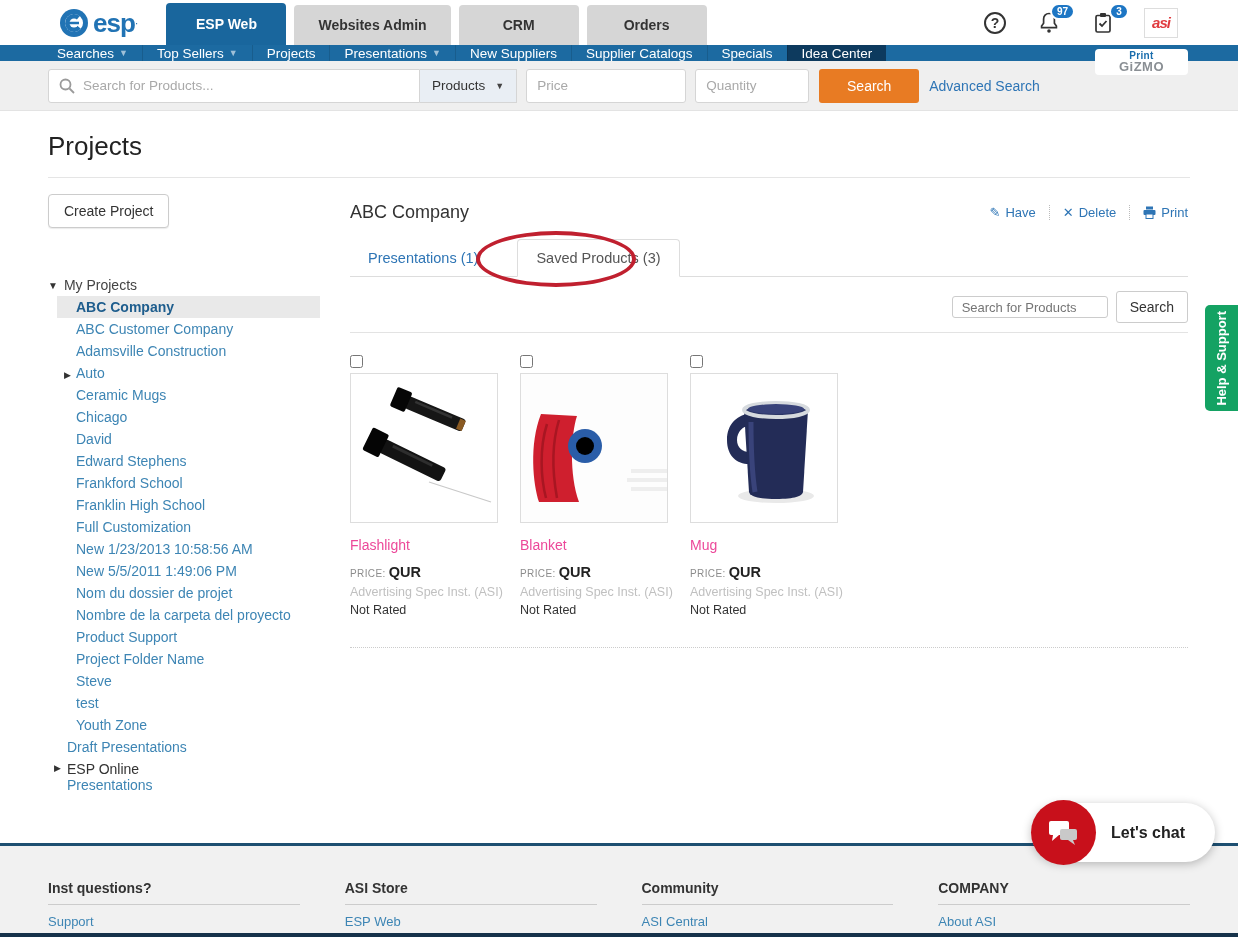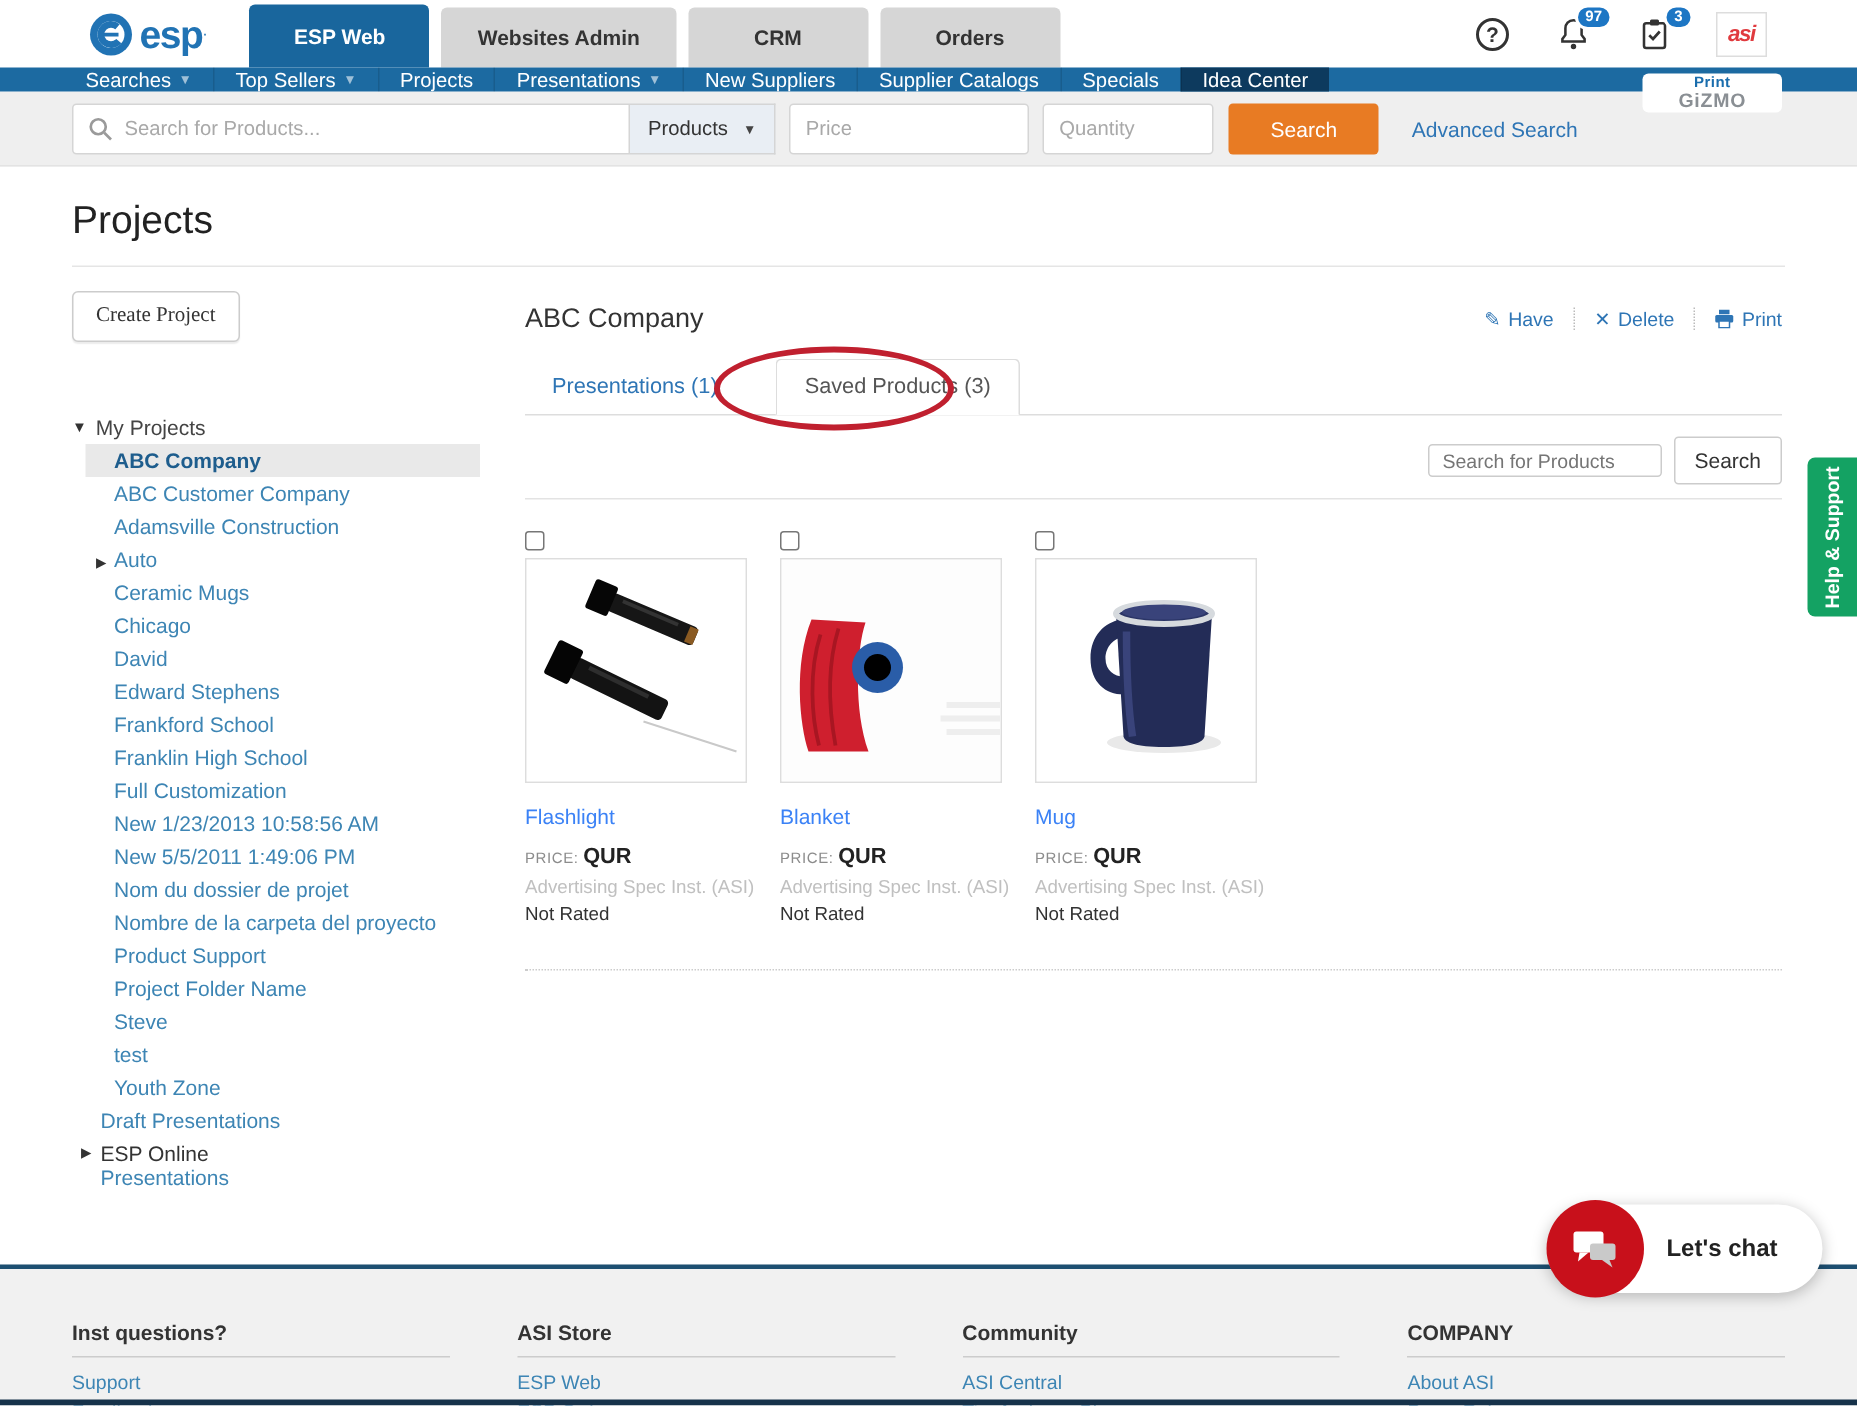--- a/index.html
+++ b/index.html
@@ -45,30 +45,30 @@
   .prod-search input::placeholder, .txt-input::placeholder { color:#a9a9a9; }
   .prod-cat { height:34px; background:#e9eef4; border:1px solid #d5d5d5; border-left:none; display:flex; align-items:center;
     padding:0 12px; font-size:13.5px; color:#333; gap:10px; cursor:pointer; }
   .prod-cat .caret { font-size:9px; color:#444; }
   .txt-input { height:34px; border:1px solid #d5d5d5; border-radius:3px; margin-left:9px; padding:0 10px; font-size:13.5px;
     color:#333; font-family:inherit; outline:none; }
   .price-input { width:160px; }
   .qty-input { width:114px; }
   .search-btn { height:34px; width:100px; margin-left:10px; background:#e87b23; border:none; border-radius:3px;
     color:#fff; font-size:14px; font-family:inherit; cursor:pointer; }
-  .adv-link { margin-left:22px; color:#2e75b5; font-size:14px; text-decoration:none; cursor:pointer; }
+  .adv-link { margin-left:10px; color:#2e75b5; font-size:14px; text-decoration:none; cursor:pointer; }
   
   .page-header { padding:20px 48px 0; }
   .page-header h1 { font-size:26px; font-weight:normal; color:#222; }
   .page-header hr { border:none; border-top:1px solid #e5e5e5; margin-top:15px; }
   .content-row { display:flex; padding:16px 50px 0 48px; height:656px; }
   
   .sidebar { width:272px; flex:none; }
   .create-btn { background:#fff; border:1px solid #ccc; border-radius:4px; padding:8px 15px; font-size:14px; color:#333;
-    font-family:Liberation Serif, serif; cursor:pointer; box-shadow:0 1px 1px rgba(0,0,0,0.08); }
+    font-family:Liberation Sans, sans-serif; cursor:pointer; box-shadow:0 1px 1px rgba(0,0,0,0.08); }
   .tree { margin-top:46px; font-size:14px; }
   .tree-root { color:#444; display:flex; align-items:center; gap:6px; padding:3px 0; cursor:pointer; }
   .tree-root .caret { font-size:10px; color:#333; }
   .tree-item { color:#3d85b4; padding:3px 0 3px 28px; line-height:16px; cursor:pointer; }
   .tree-item.selected { background:#e9e9e9; color:#1e5d8d; font-weight:bold; margin-left:9px; padding-left:19px; }
   .tree-item.has-caret { position:relative; }
   .tree-item.has-caret .caret { position:absolute; left:16px; top:5px; font-size:9px; color:#333; }
   .tree-item.level1 { padding-left:19px; }
   .tree-espo { position:relative; padding:3px 0 0 19px; color:#333; cursor:pointer; }
   .tree-espo .caret { position:absolute; left:6px; top:5px; font-size:9px; color:#333; }
@@ -91,21 +91,21 @@
   .mini-search { width:156px; height:22px; border:1px solid #ccc; border-radius:3px; padding:0 9px; font-size:13px;
     font-family:inherit; color:#6d28d9; outline:none; }
   .mini-btn { height:32px; margin-left:8px; background:#fff; border:1px solid #ccc; border-radius:3px; padding:0 13px;
     font-size:14px; color:#333; font-family:inherit; cursor:pointer; }
   
   .prod-grid { display:flex; gap:22px; margin-top:21px; }
   .prod-col { width:148px; }
   .prod-check { width:13px; height:13px; margin-bottom:5px; cursor:pointer; }
   .prod-card { width:148px; height:150px; border:1px solid #ddd; background:#fff; overflow:hidden; cursor:pointer; }
   .prod-card svg { display:block; }
-  .prod-name { display:block; color:#3b82f6; font-size:14px; margin-top:14px; text-decoration:none; cursor:pointer; }
+  .prod-name { display:block; color:#ec4899; font-size:14px; margin-top:14px; text-decoration:none; cursor:pointer; }
   .price-line { margin-top:10px; }
   .price-label { font-size:10px; color:#8c8c8c; letter-spacing:0.4px; }
   .price-value { font-size:14.5px; font-weight:bold; color:#222; margin-left:3px; }
   .prod-supplier { font-size:12.5px; color:#c0c0c0; margin-top:4px; white-space:nowrap; }
   .prod-rating { font-size:12.5px; color:#333; margin-top:4px; }
   .dotted-div { border-top:1px dotted #ccc; margin-top:30px; }
   
   .help-tab { position:absolute; right:0; top:305px; width:33px; height:106px; background:#14a263; border-radius:5px 0 0 5px;
     display:flex; align-items:center; justify-content:center; cursor:pointer; }
   .help-tab span { writing-mode:vertical-rl; transform:rotate(180deg); color:#fff; font-weight:bold; font-size:13px; }

